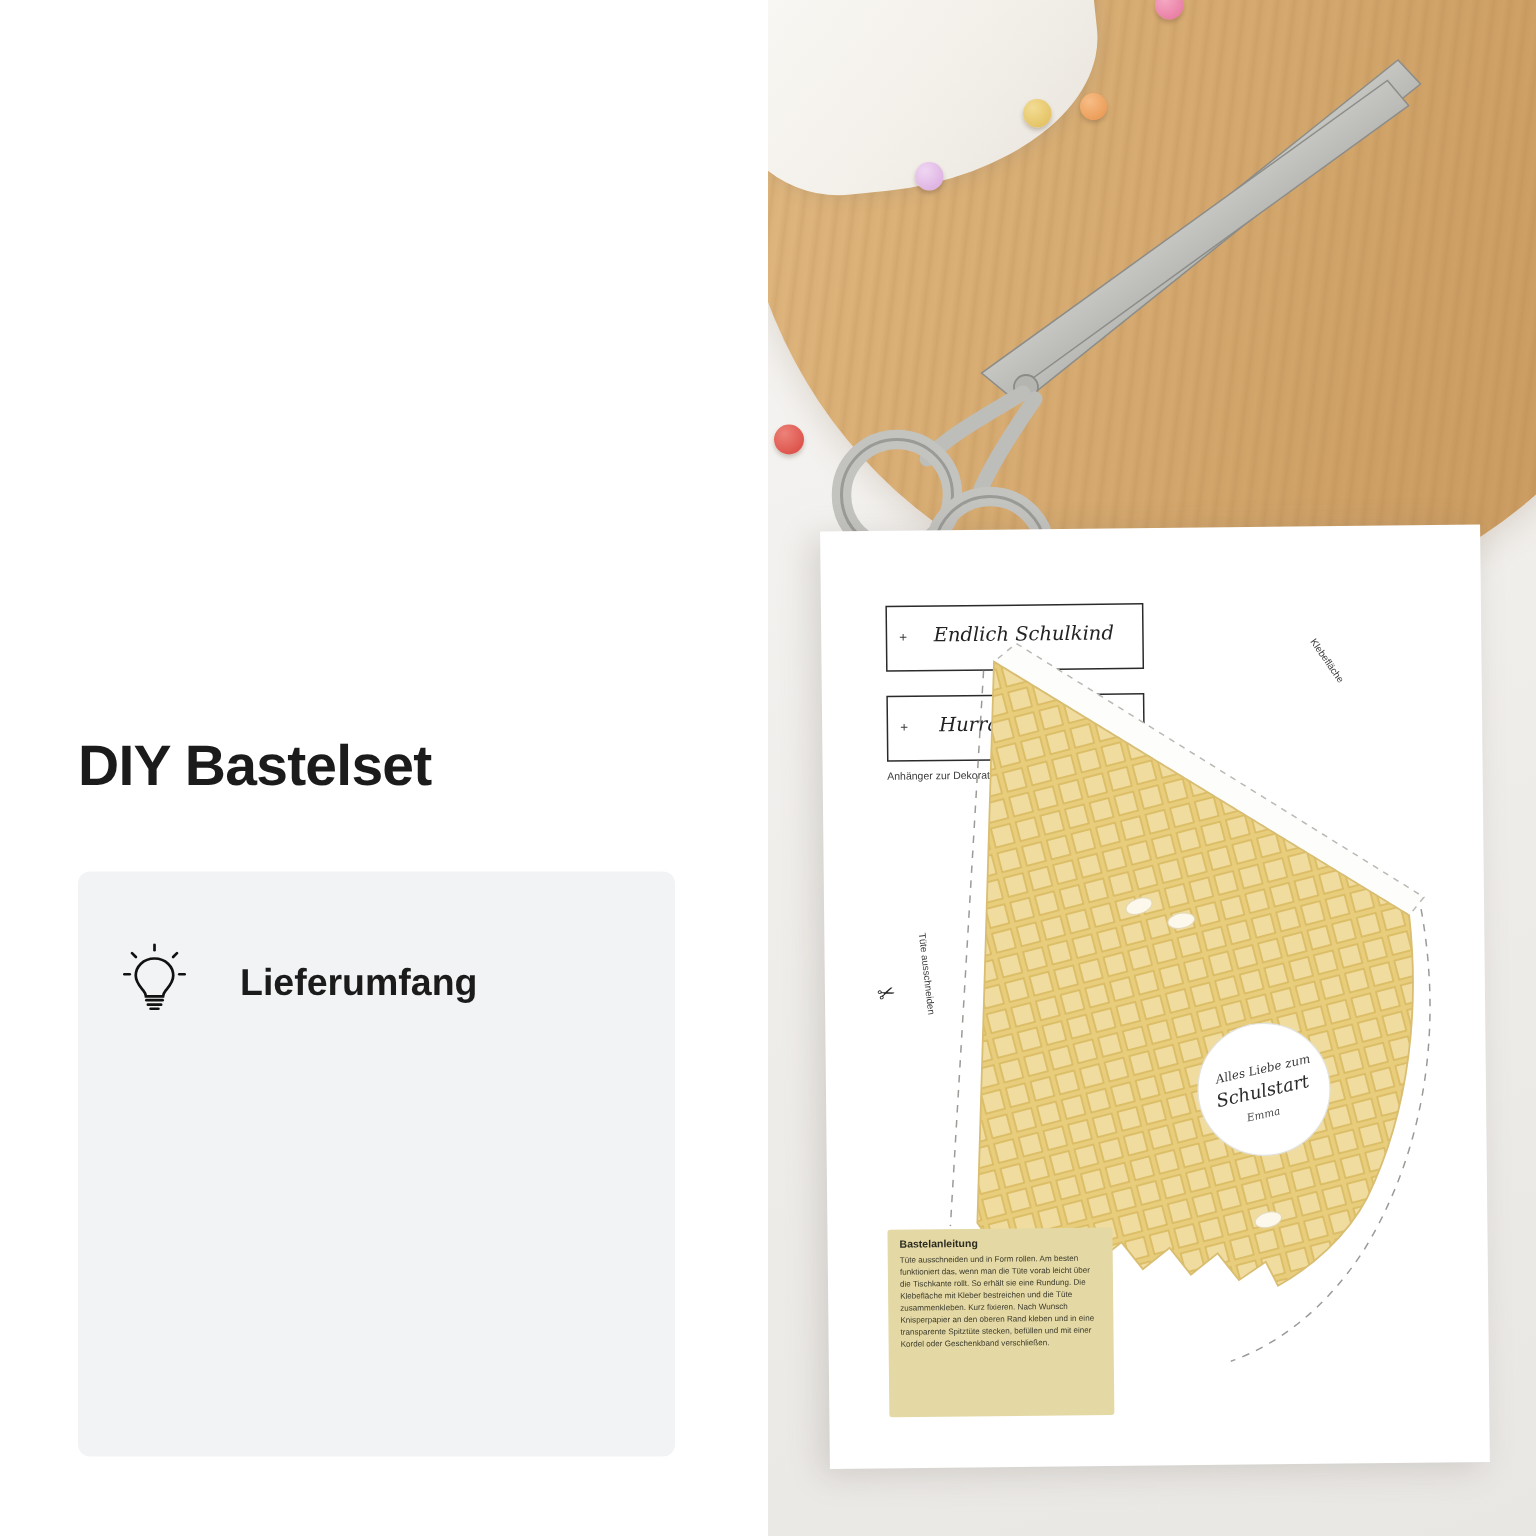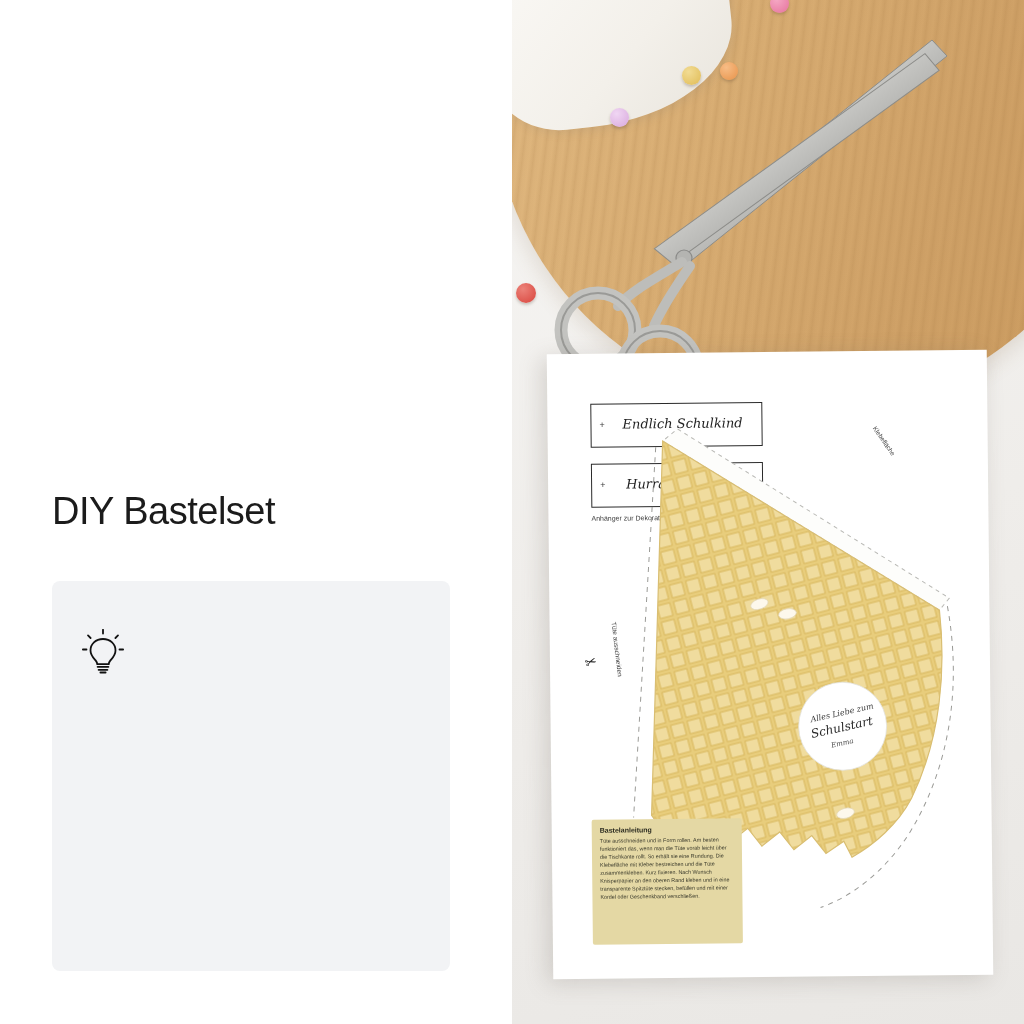--- a/index.html
+++ b/index.html
@@ -28,21 +28,21 @@
     top: 0;
     width: 512px;
     height: 1024px;
     background: #ffffff;
   }
   .product-title {
     position: absolute;
     left: 52px;
     top: 490px;
     font-size: 38px;
-    font-weight: normal;
+    font-weight: bold;
     color: #1b1b1b;
     letter-spacing: -0.5px;
   }
   .info-card {
     position: absolute;
     left: 52px;
     top: 581px;
     width: 398px;
     height: 390px;
     background: #f2f3f5;
@@ -221,20 +221,21 @@
             <path d="M18.4 43.5 L23.6 43.5"></path>
             <path d="M21 4.5 L21 0.8"></path>
             <path d="M8.6 9 L6 6.4"></path>
             <path d="M33.4 9 L36 6.4"></path>
             <path d="M4.5 20.5 L0.9 20.5"></path>
             <path d="M37.5 20.5 L41.1 20.5"></path>
           </g>
         </svg>
       </div>
 
+      <div class="card-heading">Lieferumfang</div>
 
     </div>
   </div>
 
   <div class="photo">
     <div class="bg-wall"></div>
     <div class="wood-board"></div>
     <div class="cloth"></div>
 
     <div class="candy" style="left:98px;  top:108px; width:19px; height:19px; background:radial-gradient(circle at 35% 30%, #f0d6f3, #d8a8dd);"></div>

